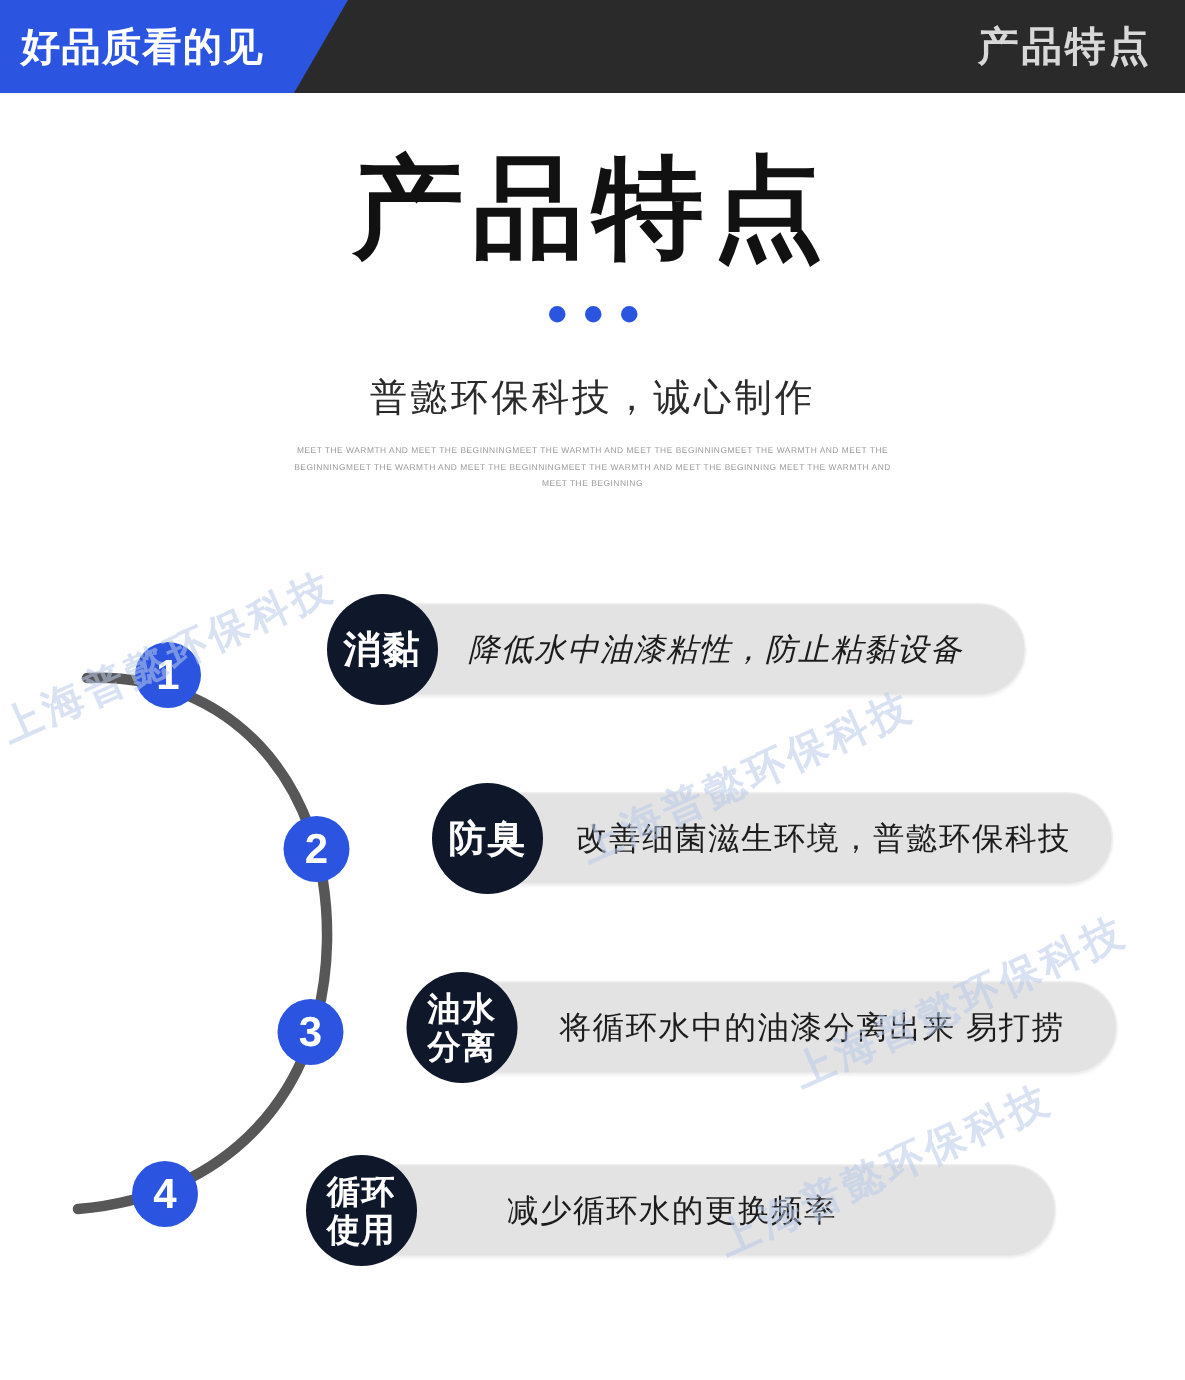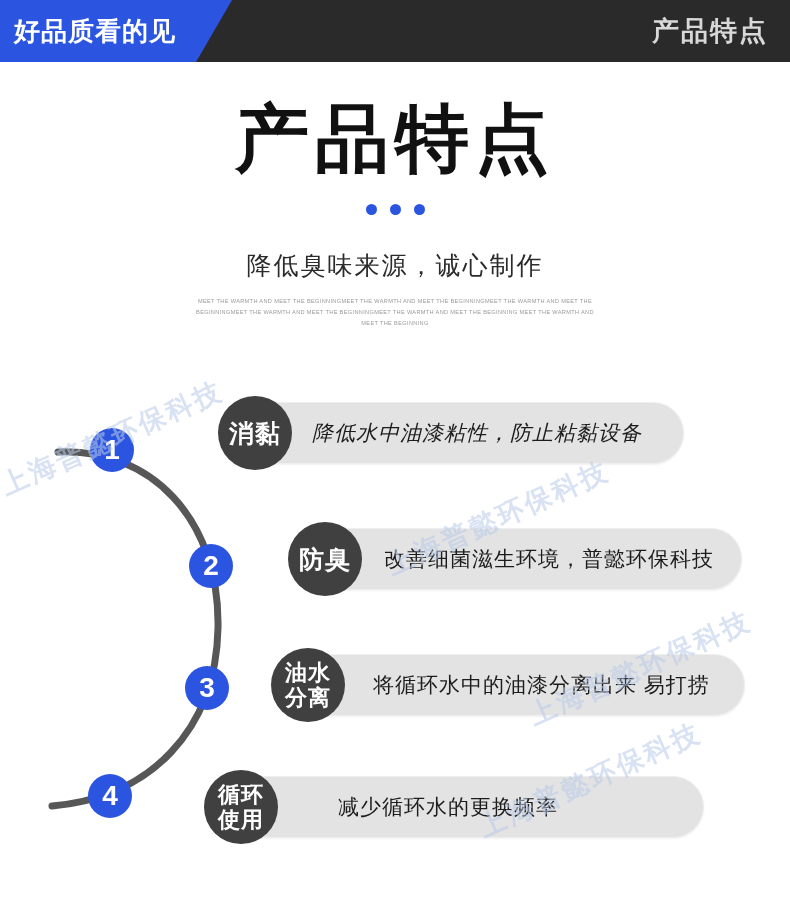--- a/index.html
+++ b/index.html
@@ -175,21 +175,21 @@
     letter-spacing: 1px;
     white-space: nowrap;
   }
   .feature .badge {
     position: absolute;
     top: -6px;
     left: -14px;
     width: 74px;
     height: 74px;
     border-radius: 50%;
-    background: #404040;
+    background: #0f172a;
     color: #ffffff;
     display: flex;
     flex-direction: column;
     align-items: center;
     justify-content: center;
     font-size: 25px;
     font-weight: bold;
     letter-spacing: 1px;
     line-height: 28px;
     text-align: center;
@@ -240,21 +240,21 @@
 </div>
 
 <div class="title-main">产品特点</div>
 
 <div class="dots">
   <span class="dot"></span>
   <span class="dot"></span>
   <span class="dot"></span>
 </div>
 
-<div class="subtitle">降低臭味来源，诚心制作</div>
+<div class="subtitle">普懿环保科技，诚心制作</div>
 <div class="eng-text">MEET THE WARMTH AND MEET THE BEGINNINGMEET THE WARMTH AND MEET THE BEGINNINGMEET THE WARMTH AND MEET THE BEGINNINGMEET THE WARMTH AND MEET THE BEGINNINGMEET THE WARMTH AND MEET THE BEGINNING MEET THE WARMTH AND MEET THE BEGINNING</div>
 
 <svg class="arc-svg" viewBox="0 0 230 440">
   <path d="M 28 52 C 120 48, 190 118, 188 228 C 186 330, 120 398, 22 406" fill="none" stroke="#575757" stroke-width="7" stroke-linecap="round"></path>
 </svg>
 
 <div class="num-circle" id="num1">1</div>
 <div class="num-circle" id="num2">2</div>
 <div class="num-circle" id="num3">3</div>
 <div class="num-circle" id="num4">4</div>

